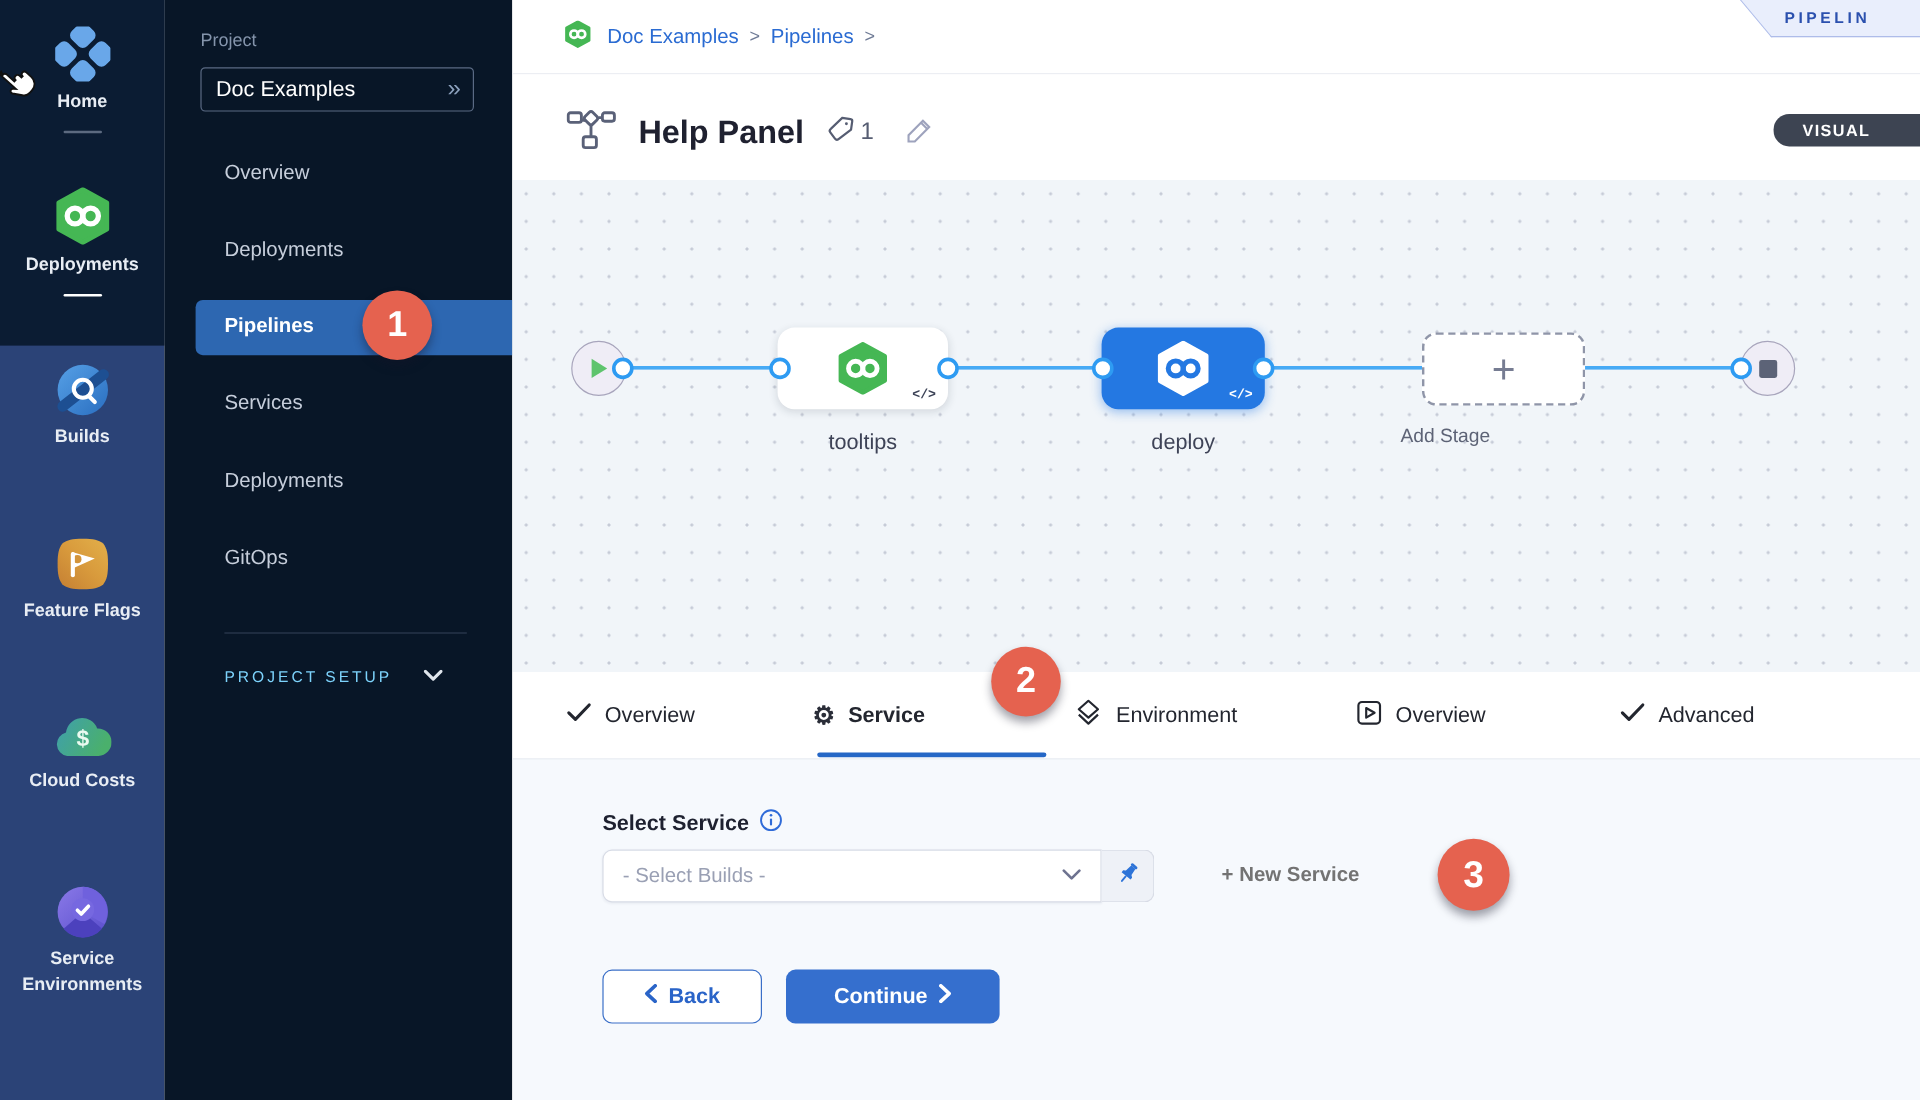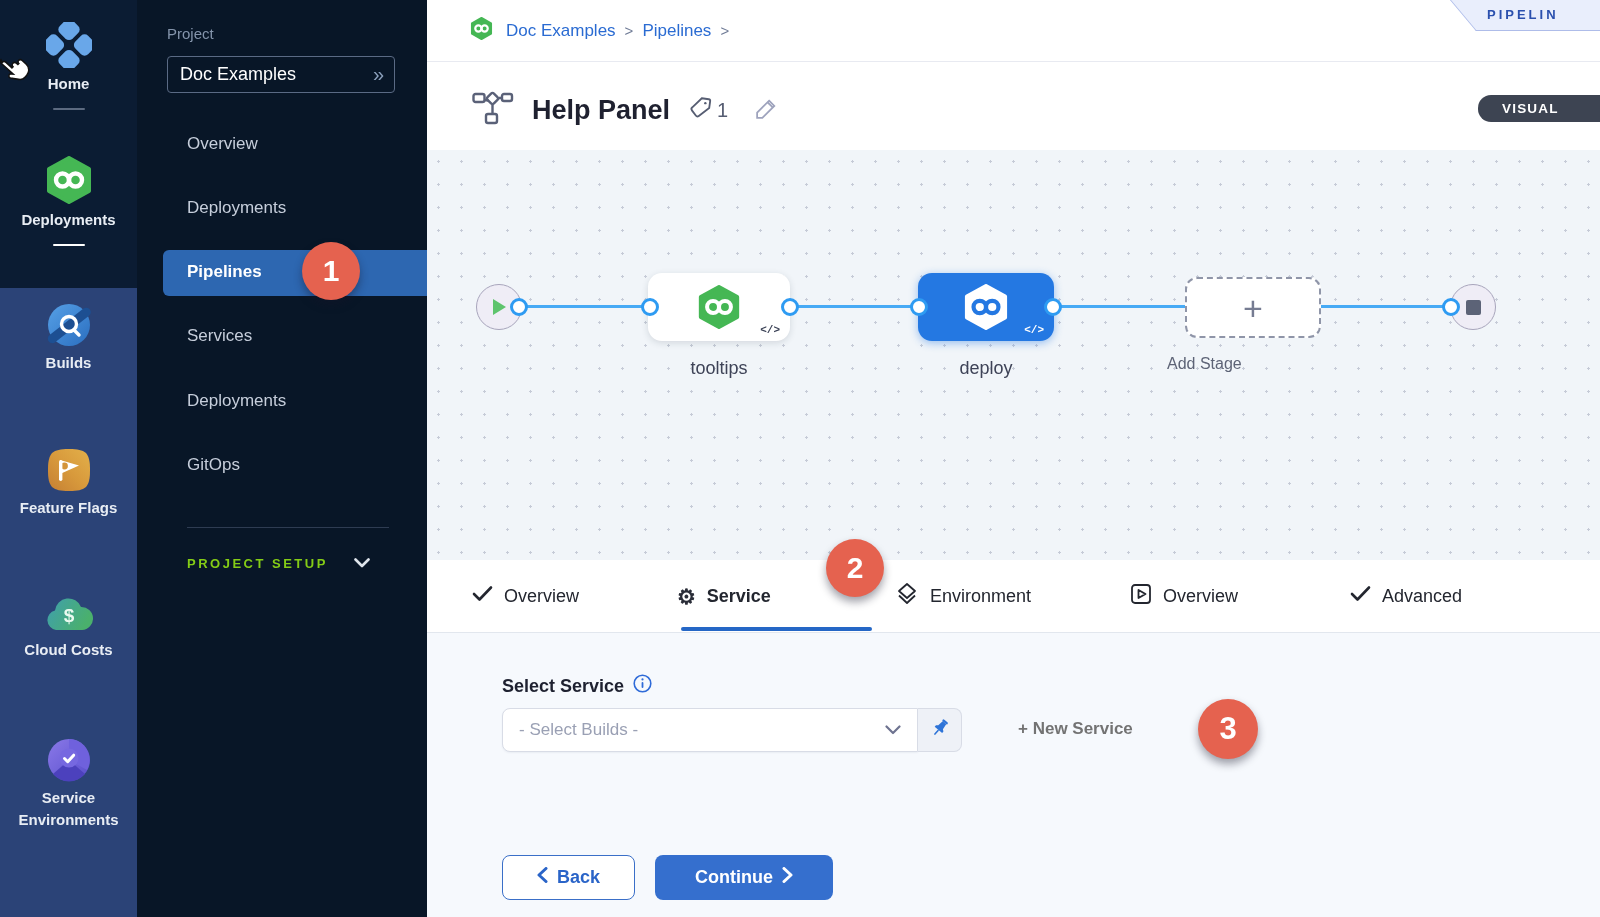--- a/index.html
+++ b/index.html
@@ -18,21 +18,21 @@
 
   
   .sidebar { position:relative; width:290px; height:917px; background:#081627; flex:0 0 290px; }
   .proj-label { position:absolute; top:25px; left:30px; font-size:15px; color:#8494ab; }
   .proj-box { position:absolute; top:56px; left:30px; width:228px; height:37px; border:1px solid #5a6a84; border-radius:4px; display:flex; align-items:center; padding:0 12px; color:#fff; font-size:18px; font-weight:500; }
   .proj-box .expand { margin-left:auto; color:#8ca1bd; font-size:20px; letter-spacing:-2px; }
   .nav-item { position:absolute; left:50px; font-size:17px; color:#c6cedb; white-space:nowrap; }
   .nav-sel-bar { position:absolute; top:250px; left:26px; right:0; height:46px; background:#2d67b1; border-radius:6px 0 0 6px; }
   .nav-pipelines { color:#ffffff; font-weight:700; }
   .side-divider { position:absolute; top:527px; left:50px; width:202px; height:1px; background:#2e3c52; }
-  .setup-row { position:absolute; top:556px; left:50px; display:flex; align-items:center; gap:26px; color:#84cc16; font-size:13px; font-weight:700; letter-spacing:2.5px; }
+  .setup-row { position:absolute; top:556px; left:50px; display:flex; align-items:center; gap:26px; color:#7dd3fc; font-size:13px; font-weight:400; letter-spacing:2.5px; }
 
   
   .main { position:relative; width:1173px; height:917px; background:#ffffff; overflow:hidden; }
 
   .crumb-row { position:absolute; top:0; left:0; right:0; height:62px; background:#fff; border-bottom:1px solid #e8eaf1; display:flex; align-items:center; padding-left:43px; }
   .crumb-link { color:#2a6bd2; font-size:17px; margin:0 4px; }
   .crumb-sep { color:#6f7b96; font-size:15px; margin:0 5px; }
   .studio-banner { position:absolute; top:0; right:0; width:150px; height:31px; }
   .studio-banner .bg { position:absolute; top:0; left:0; width:220px; height:31px; background:#e9eefc; border-left:1px solid #aebce9; border-bottom:1px solid #aebce9; transform:skewX(40deg); transform-origin:top left; }
   .studio-banner .txt { position:absolute; top:7px; left:37px; color:#2b50ae; font-size:13px; font-weight:700; letter-spacing:3px; }
@@ -65,21 +65,21 @@
   .tab .glyph { color:#2a2d38; font-size:21px; line-height:1; }
 
   .panel { position:absolute; top:633px; left:0; right:0; bottom:0; background:#f6f9fd; }
   .sel-label-row { position:absolute; top:41px; left:75px; display:flex; align-items:center; gap:9px; font-size:18px; font-weight:700; color:#1e2130; }
   .select-box { position:absolute; top:75px; left:75px; width:416px; height:44px; background:#fff; border:1px solid #d8dce6; border-radius:8px 0 0 8px; display:flex; align-items:center; padding:0 16px; box-shadow:0 1px 2px rgba(40,50,80,.06); }
   .select-box .ph { color:#9aa0b4; font-size:17px; }
   .select-box .chev { margin-left:auto; }
   .pin-btn { position:absolute; top:75px; left:491px; width:44px; height:44px; background:#eef1f7; border:1px solid #d8dce6; border-left:none; border-radius:0 8px 8px 0; display:flex; align-items:center; justify-content:center; }
   .new-service { position:absolute; top:86px; left:591px; font-size:17px; font-weight:700; color:#737373; }
   .btn-row { position:absolute; top:175px; left:75px; display:flex; gap:20px; }
-  .btn { height:45px; border-radius:8px; display:flex; align-items:center; justify-content:center; gap:9px; font-size:18px; font-weight:700;margin-top:47px; }
+  .btn { height:45px; border-radius:8px; display:flex; align-items:center; justify-content:center; gap:9px; font-size:18px; font-weight:700; }
   .btn-back { width:133px; background:#fff; border:1.5px solid #3a6fc8; color:#2a64c8; }
   .btn-continue { width:178px; background:#356fce; color:#fff; border:none; }
 
   .badge { position:absolute; border-radius:50%; background:#e5624f; color:#fff; font-weight:700; display:flex; align-items:center; justify-content:center; box-shadow:0 5px 8px rgba(20,20,40,.4); z-index:30; }
   .badge1 { top:242px; left:165px; width:58px; height:58px; font-size:30px; }
   .badge2 { top:539px; left:399px; width:58px; height:58px; font-size:30px; }
   .badge3 { top:699px; left:771px; width:60px; height:60px; font-size:31px; }
 
   .cursor { position:absolute; top:55px; left:-4px; z-index:50; }
 </style>

